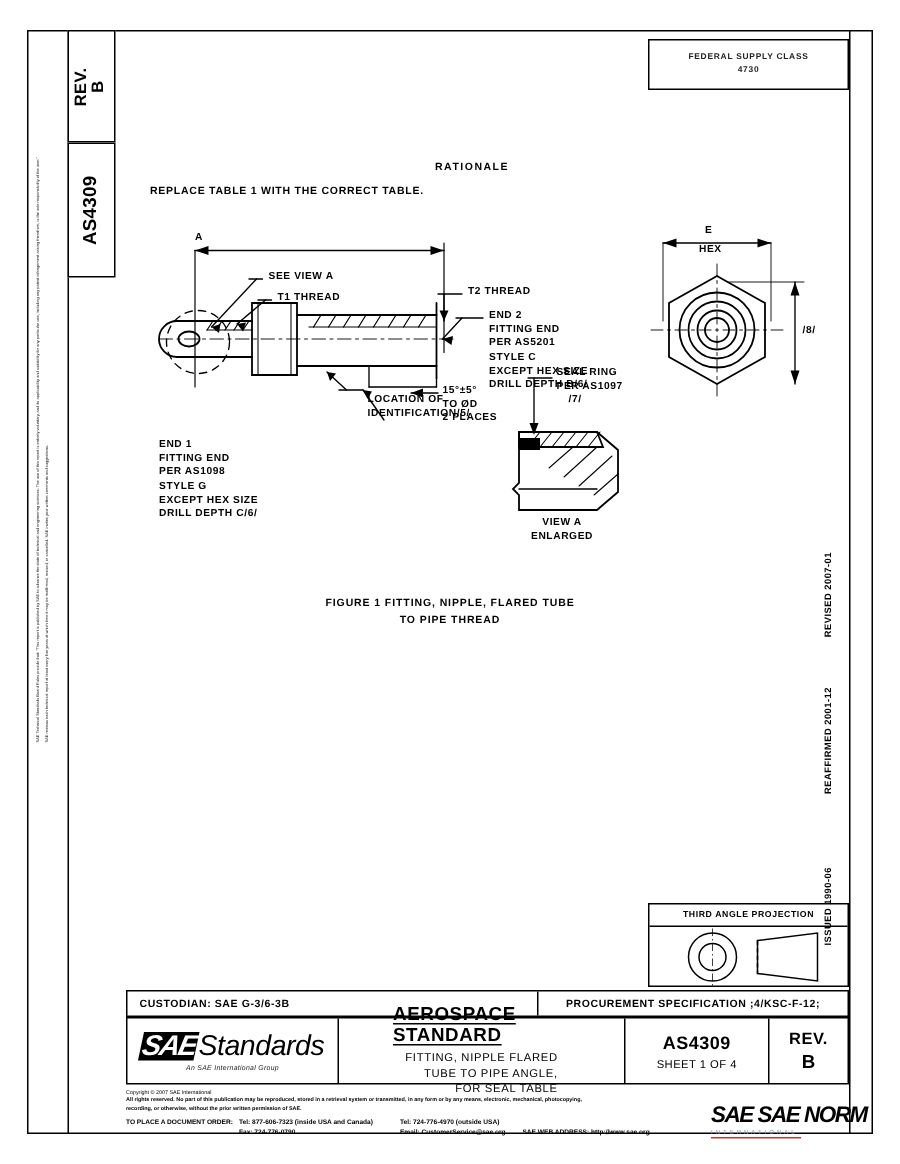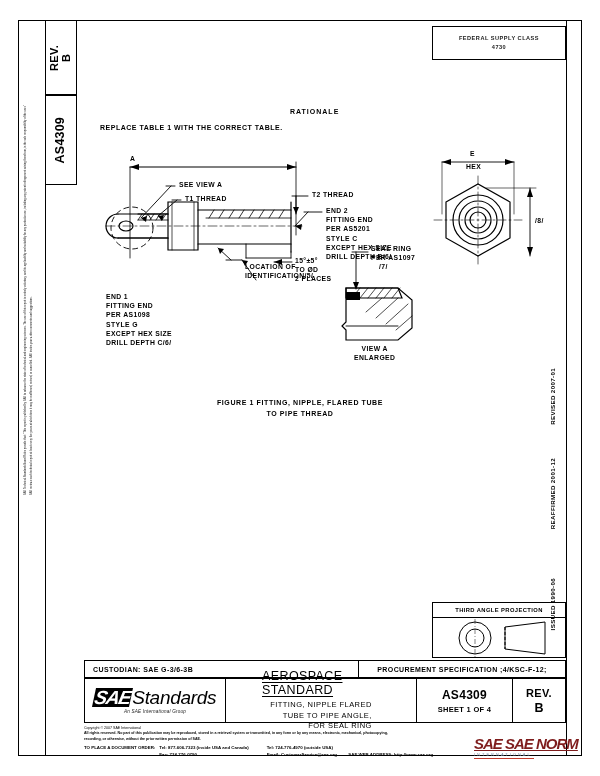--- a/index.html
+++ b/index.html
@@ -71,39 +71,39 @@
   .tb-mid{flex:1;border-right:1.2px solid #000;display:flex;flex-direction:column;align-items:center;justify-content:center;}
   .tb-num{flex:0 0 95px;border-right:1.2px solid #000;display:flex;flex-direction:column;align-items:center;justify-content:center;}
   .tb-rev{flex:0 0 52px;display:flex;flex-direction:column;align-items:center;justify-content:center;}
 
   .sae-mark{font-size:19px;font-weight:bold;font-style:italic;letter-spacing:-1.2px;line-height:1;
             display:flex;align-items:baseline;}
   .sae-mark .sae{background:#000;color:#fff;padding:0 1px;transform:skewX(-12deg);font-family:"Liberation Sans",sans-serif;}
   .sae-mark .aero{font-weight:normal;font-style:italic;letter-spacing:-.3px;margin-left:1px;}
   .sae-sub{font-size:4.6px;font-style:italic;letter-spacing:.2px;margin-top:2px;color:#222;}
 
-  .as-head{font-size:12.5px;font-weight:normal;letter-spacing:.4px;text-decoration:underline;text-underline-offset:2px;margin-left:36px;}
+  .as-head{font-size:12.5px;font-weight:bold;letter-spacing:.4px;text-decoration:underline;text-underline-offset:2px;margin-left:36px;}
   .as-sub{font-size:7.5px;letter-spacing:.45px;line-height:1.45;text-align:right;margin-top:3px;}
 
   .docnum{font-size:12px;font-weight:bold;letter-spacing:.3px;}
-  .docsheet{font-size:7.5px;letter-spacing:.3px;margin-top:3px;font-weight:bold;}
+  .docsheet{font-size:7.5px;letter-spacing:.3px;margin-top:3px;}
   .revlabel{font-size:11px;font-weight:bold;letter-spacing:.3px;}
   .revval{font-size:12.5px;font-weight:bold;margin-top:2px;}
 
   
   .copy{position:absolute;left:84px;top:726px;width:400px;font-size:3.6px;line-height:1.5;letter-spacing:0;}
   .copy .b{font-weight:bold;}
   .copy .l1{font-size:3.6px;}
   .ordering{position:absolute;left:84px;top:744px;width:440px;font-size:4.4px;font-weight:bold;line-height:1.6;}
   .ordering table{border-collapse:collapse;}
   .ordering td{padding:0 4px 0 0;white-space:nowrap;font-size:4.4px;}
 
   
   .wm{position:absolute;left:474px;top:736px;width:120px;height:34px;}
-  .wm .wm1{font-size:15px;font-weight:bold;font-style:italic;color:#7f1d1d;letter-spacing:-1px;line-height:1;text-decoration:underline;}
+  .wm .wm1{font-size:15px;font-weight:bold;font-style:italic;color:#000000;letter-spacing:-1px;line-height:1;}
   .wm .wm2{font-size:4px;color:#7b8fa8;letter-spacing:2px;margin-top:1px;}
   .wm .line{height:1px;background:#c0392b;width:60px;margin-top:1px;}
 </style>
 </head>
 <body>
 
 <div class="page">
 
   <div class="frame"></div>
   <div class="vrule-left"></div>
@@ -366,21 +366,21 @@
           <span class="sae">SAE</span>
           <span class="aero">Standards</span>
         </div>
       <div class="sae-sub">An SAE International Group</div>
     </div>
     <div class="tb-mid">
       <div class="as-head">AEROSPACE STANDARD</div>
       <div class="as-sub">
         <div>FITTING, NIPPLE  FLARED</div>
         <div>TUBE TO PIPE ANGLE,</div>
-        <div>FOR SEAL RING</div>
+        <div>FOR SEAL TABLE</div>
       </div>
     </div>
     <div class="tb-num">
       <div class="docnum">AS4309</div>
       <div class="docsheet">SHEET 1 OF 4</div>
     </div>
     <div class="tb-rev">
       <div class="revlabel">REV.</div>
       <div class="revval">B</div>
     </div>

